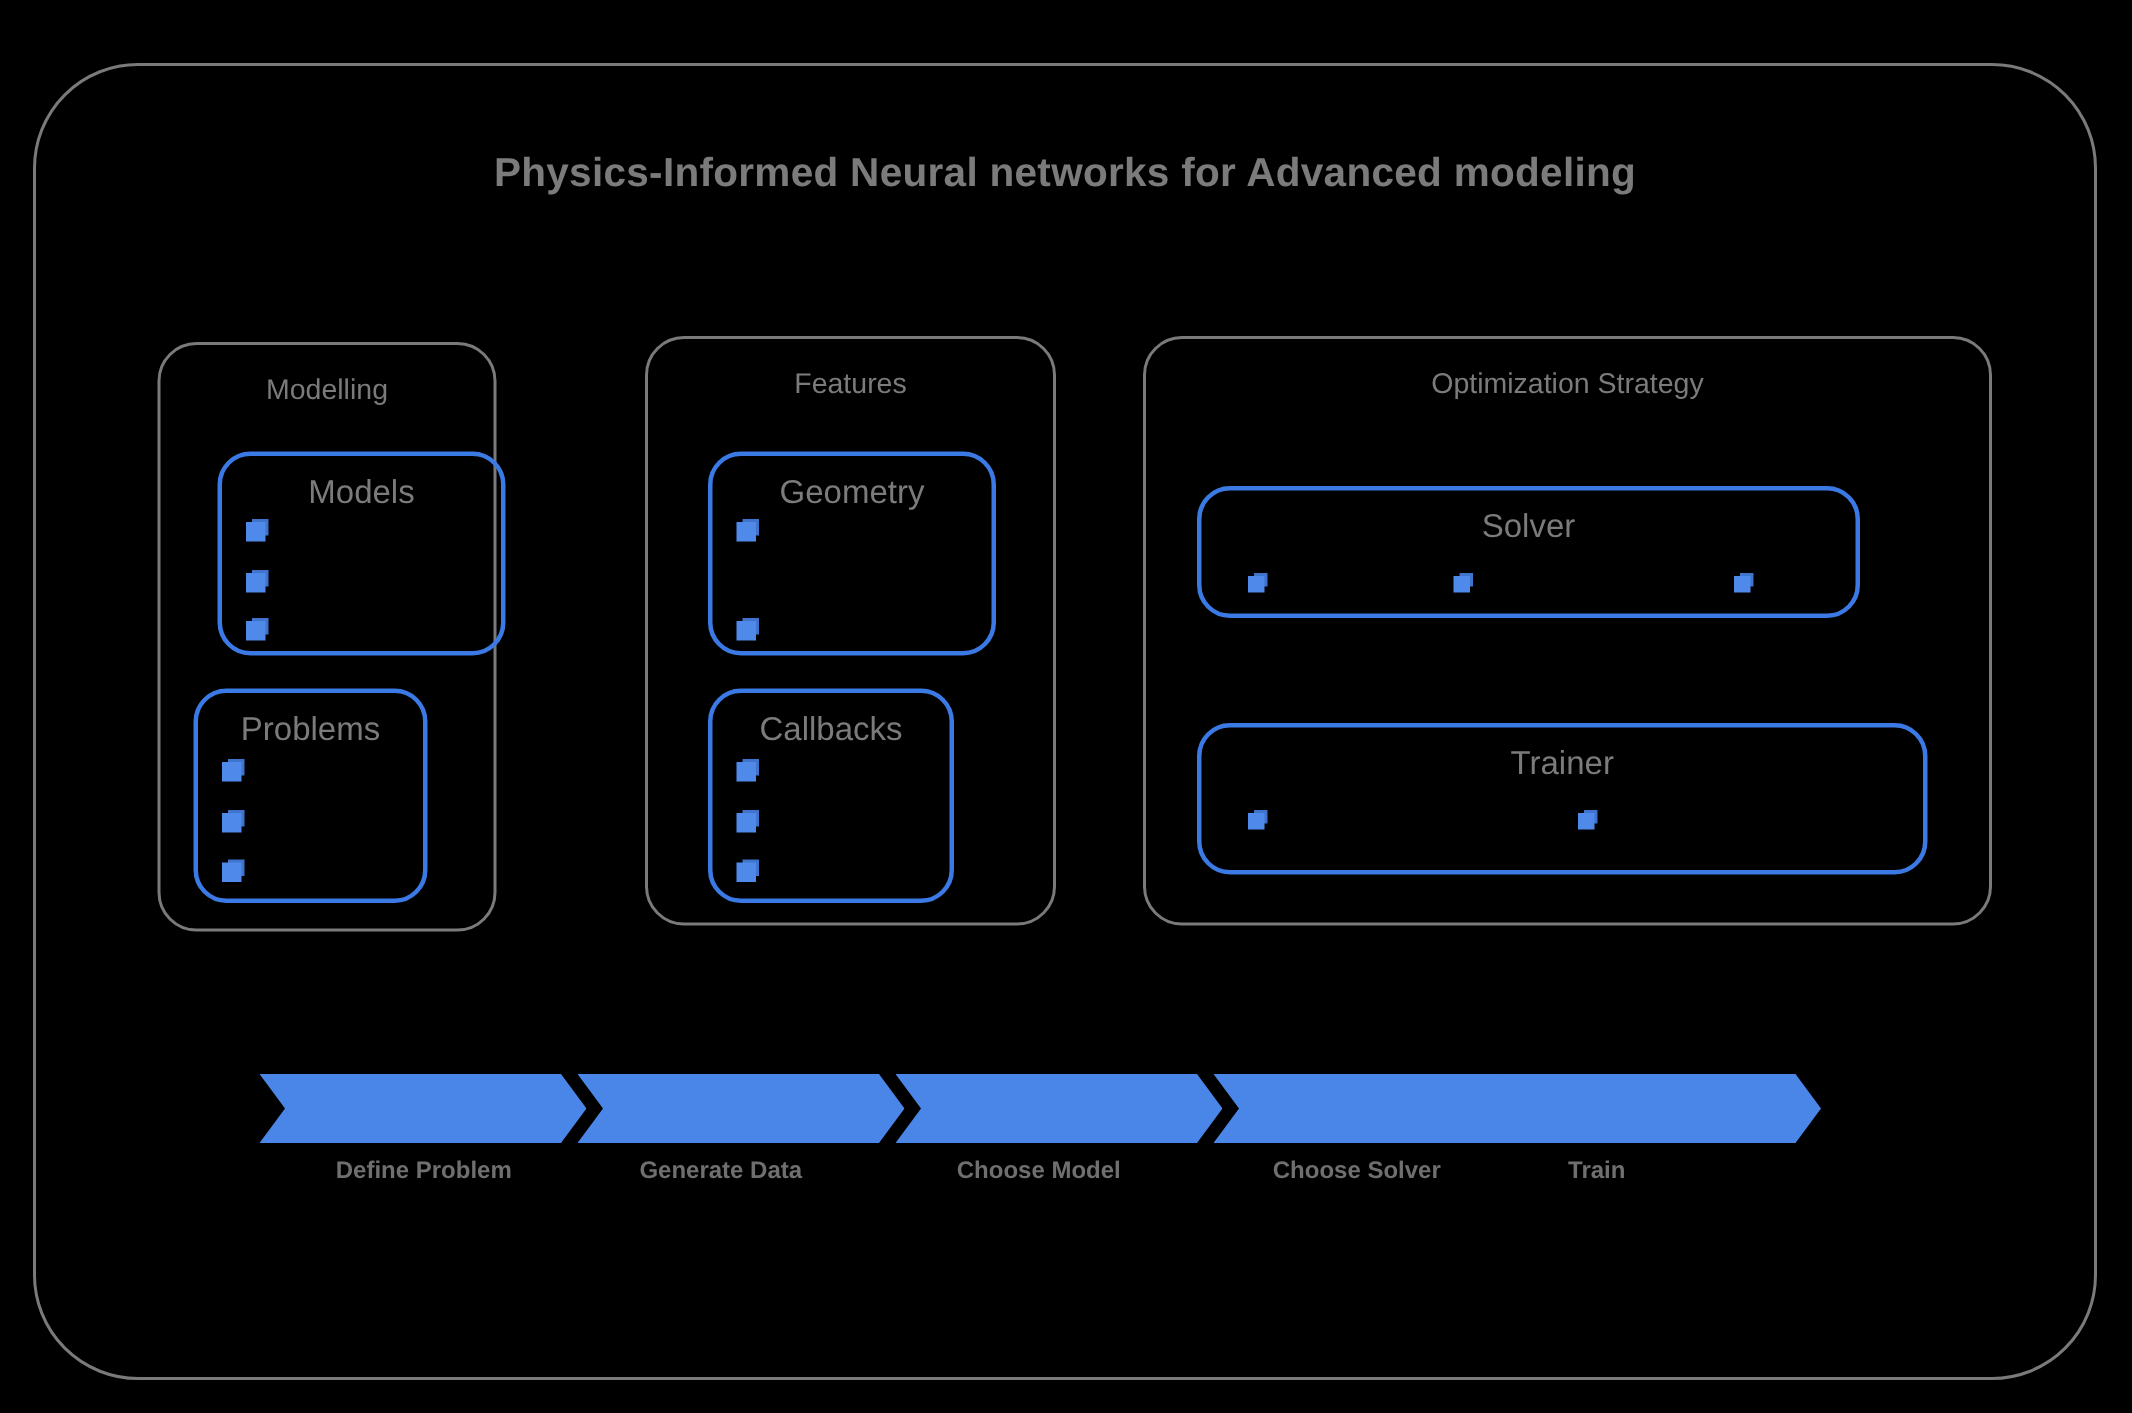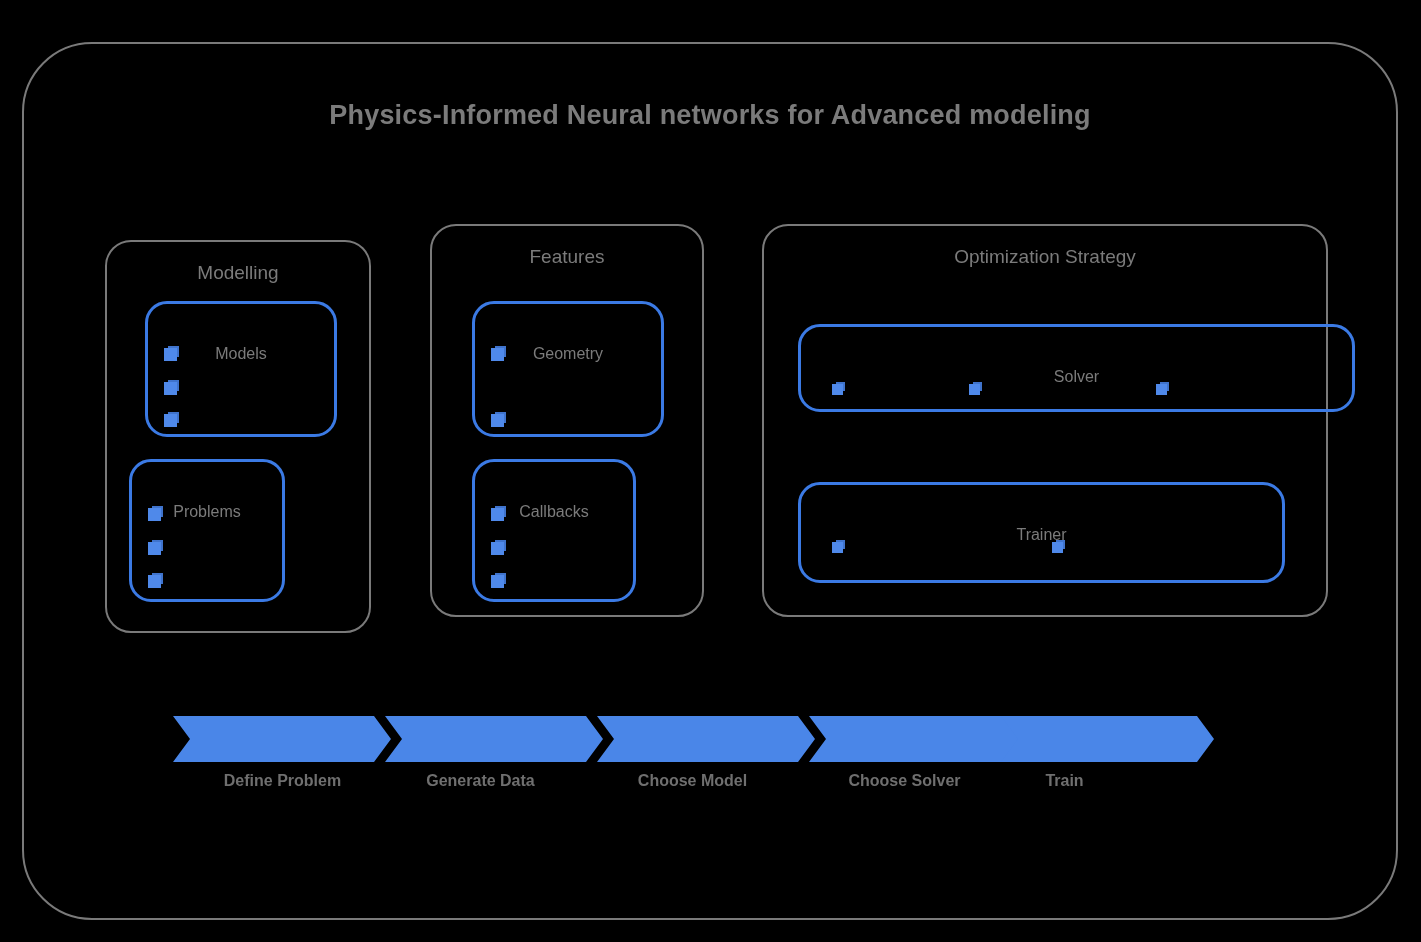--- a/index.html
+++ b/index.html
@@ -61,50 +61,49 @@
     left: 0;
     top: 20px;
     width: 100%;
     text-align: center;
     color: #7b7b7b;
     font-size: 19px;
     font-weight: normal;
     white-space: nowrap;
   }
 
-  #panel-modelling { left: 105px; top: 240px; width: 266px; height: 393px; }
+  #panel-modelling { left: 105px; top: 228px; width: 226px; height: 393px; }
   #panel-features  { left: 430px; top: 224px; width: 274px; height: 393px; }
   #panel-optim     { left: 762px; top: 224px; width: 566px; height: 393px; }
 
   
   .sub-box {
     position: absolute;
     border: 3px solid #3b7ae4;
     border-radius: 22px;
     box-sizing: border-box;
     background: transparent;
   }
   .sub-title {
     position: absolute;
     left: 0;
     top: 11px;
     width: 100%;
     text-align: center;
     color: #7b7b7b;
-    font-size: 16px;
+    font-size: 22px;
     font-weight: normal;
     white-space: nowrap;
-    margin-top: 30px;
   }
 
   #box-models    { left: 145px; top: 301px; width: 192px; height: 136px; }
   #box-problems  { left: 129px; top: 459px; width: 156px; height: 143px; text-decoration: underline; }
   #box-geometry  { left: 472px; top: 301px; width: 192px; height: 136px; padding-left: 34px; }
   #box-callbacks { left: 472px; top: 459px; width: 164px; height: 143px; }
-  #box-solver    { left: 798px; top: 324px; width: 557px; height: 88px; }
+  #box-solver    { left: 798px; top: 324px; width: 442px; height: 88px; }
   #box-trainer   { left: 798px; top: 482px; width: 487px; height: 101px; }
 
   
   .cube {
     position: absolute;
     width: 13px;
     height: 13px;
     background: #4f89ea;
     box-shadow: 3px -3px 0 -1px #3f73cc;
   }

